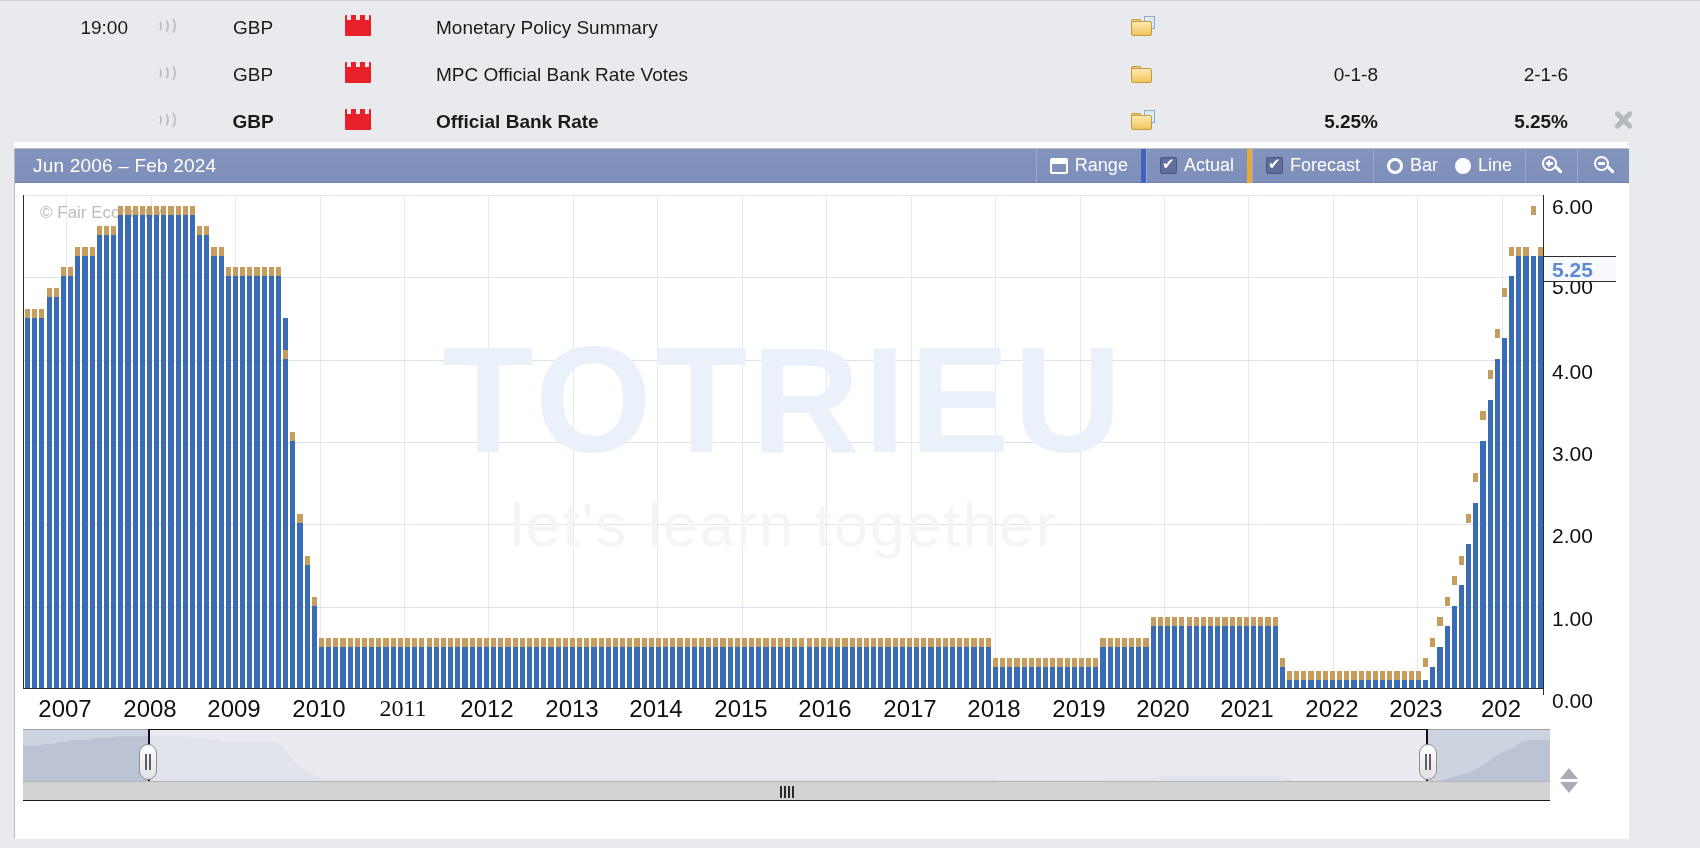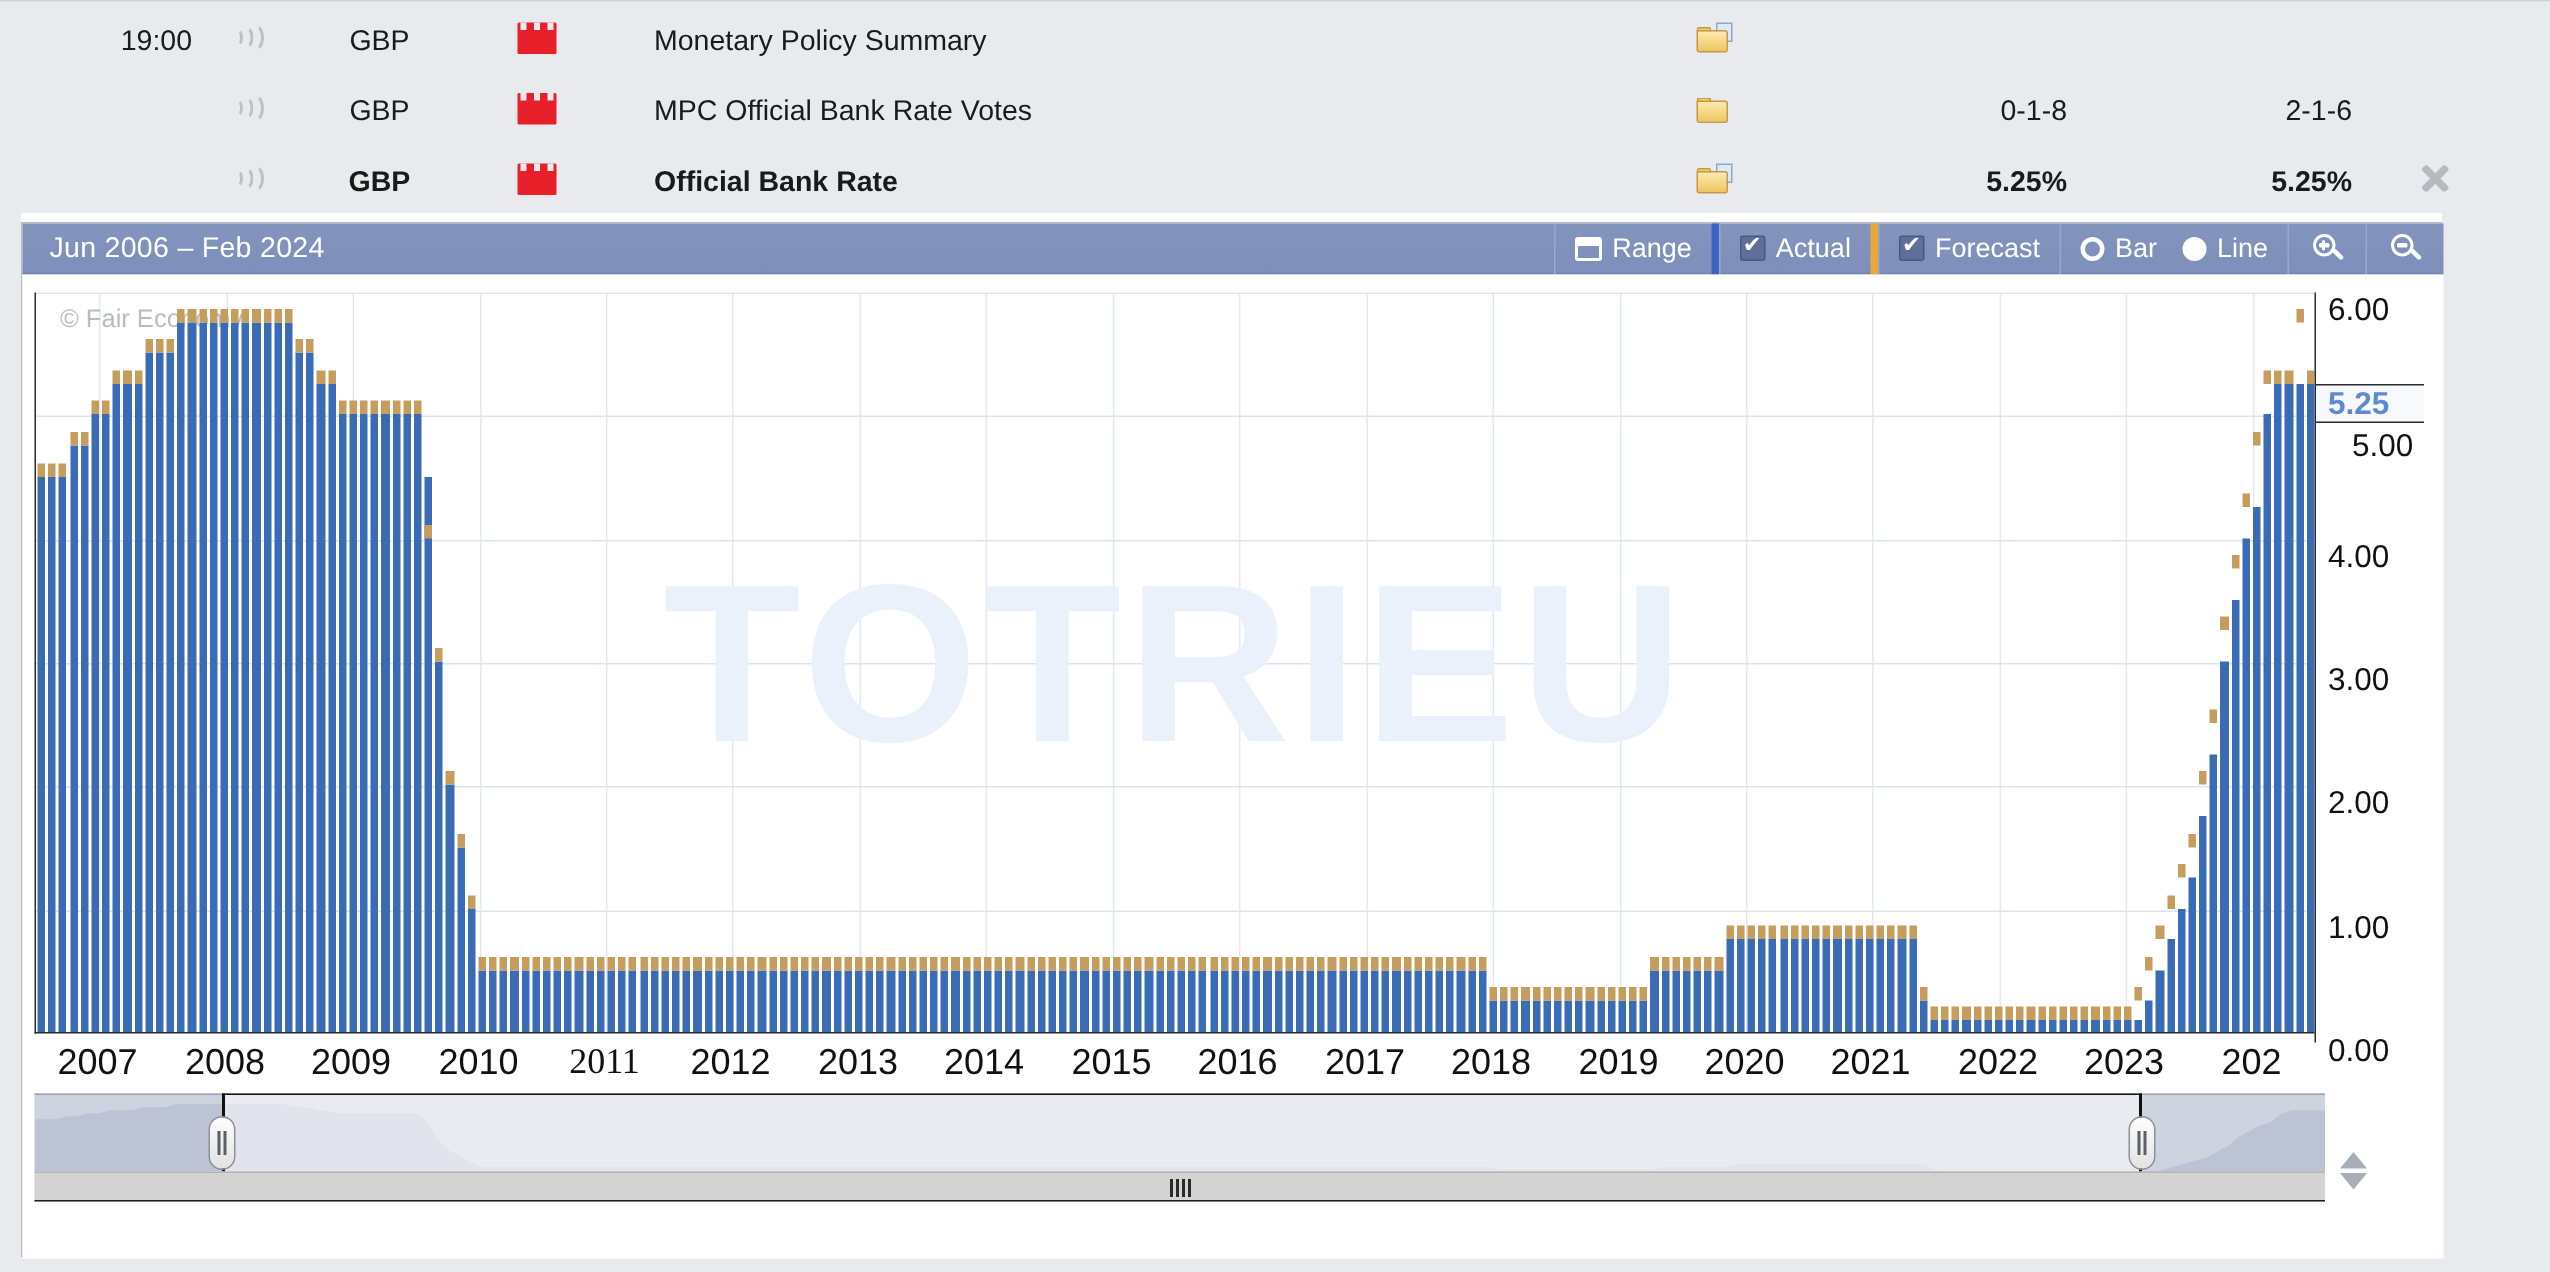--- a/index.html
+++ b/index.html
@@ -378,20 +378,21 @@
         <div class="gridline-v" style="left: 127px;"></div>
         <div class="gridline-v" style="left: 42px;"></div>
         <div class="gridline-h" style="top: 0px;"></div>
         <div class="gridline-h" style="top: 82.3333px;"></div>
         <div class="gridline-h" style="top: 164.667px;"></div>
         <div class="gridline-h" style="top: 247px;"></div>
         <div class="gridline-h" style="top: 329.333px;"></div>
         <div class="gridline-h" style="top: 411.667px;"></div>
       <div class="watermark">
         <div class="wm-top">TOTRIEU</div>
+        <div class="wm-bot">let's learn together</div>
       </div>
       <div class="copyright">© Fair Economy</div>
       <div class="bars" id="bars">
           <div class="bar" style="left: 1.00377px; width: 5.16226px; height: 370.5px; background: rgb(58, 108, 181);"></div>
           <div class="cap" style="left: 1.00377px; width: 5.16226px; height: 9px; top: 114.5px; background: rgb(199, 157, 94);"></div>
           <div class="bar" style="left: 8.17358px; width: 5.16226px; height: 370.5px; background: rgb(58, 108, 181);"></div>
           <div class="cap" style="left: 8.17358px; width: 5.16226px; height: 9px; top: 114.5px; background: rgb(199, 157, 94);"></div>
           <div class="bar" style="left: 15.3434px; width: 5.16226px; height: 370.5px; background: rgb(58, 108, 181);"></div>
           <div class="cap" style="left: 15.3434px; width: 5.16226px; height: 9px; top: 114.5px; background: rgb(199, 157, 94);"></div>
           <div class="bar" style="left: 22.5132px; width: 5.16226px; height: 391.083px; background: rgb(58, 108, 181);"></div>
@@ -814,21 +815,21 @@
           <div class="cap" style="left: 1513.83px; width: 5.16226px; height: 9px; top: 52.75px; background: rgb(199, 157, 94);"></div>
         </div>
     </div>
 
     <div class="yaxis" id="yaxis">
         <div class="ytick" style="top: 506px;">0.00</div>
         <div class="ytick" style="top: 423.667px;">1.00</div>
         <div class="ytick" style="top: 341.333px;">2.00</div>
         <div class="ytick" style="top: 259px;">3.00</div>
         <div class="ytick" style="top: 176.667px;">4.00</div>
-        <div class="ytick" style="top: 103px; margin-left: 16px;">5.00</div>
+        <div class="ytick" style="top: 92px;">5.00</div>
         <div class="ytick" style="top: 12px;">6.00</div>
         <div class="ymark" style="top: 73.75px;">
           <span>5.25</span>
         </div>
       </div>
     <div class="xaxis" id="xaxis">
         <div class="xtick" style="left: 42px;">2007</div>
         <div class="xtick" style="left: 127px;">2008</div>
         <div class="xtick" style="left: 211px;">2009</div>
         <div class="xtick" style="left: 296px;">2010</div>

